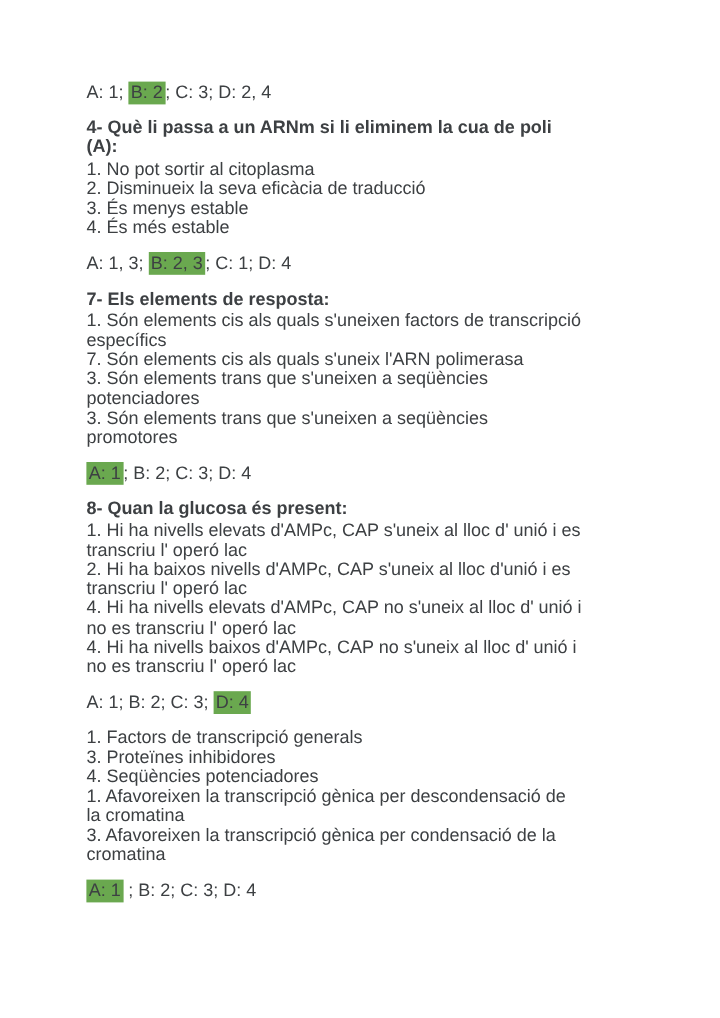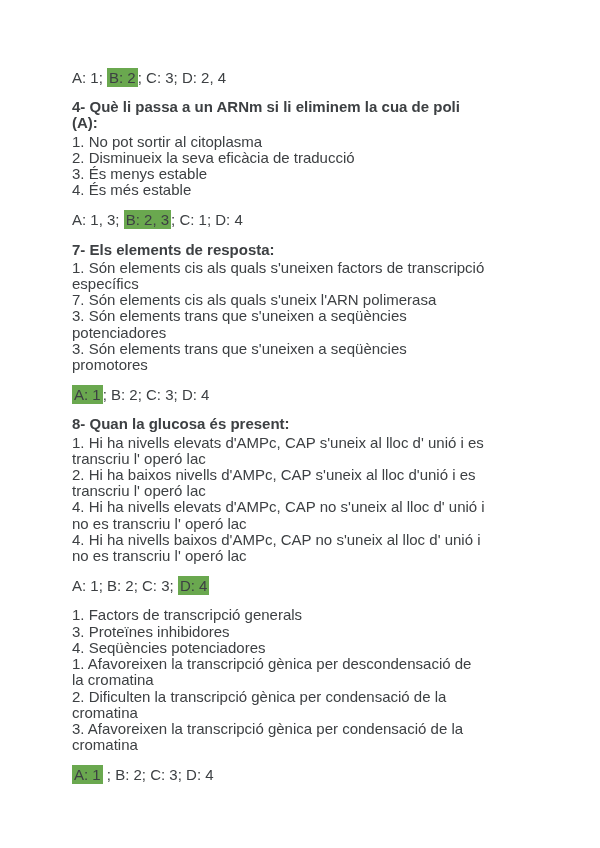--- a/index.html
+++ b/index.html
@@ -66,18 +66,17 @@
         <p class="option">4. Hi ha nivells baixos d'AMPc, CAP no s'uneix al lloc d' unió i no es transcriu l' operó lac</p>
         <p class="answer-line"><span class="">A: 1; B: 2; C: 3; </span><span class="hl">D: 4</span></p>
       </div>
       <div class="question-block">
         <p class="option">1. Factors de transcripció generals</p>
         <p class="option">3. Proteïnes inhibidores</p>
         <p class="option">4. Seqüències potenciadores</p>
       </div>
       <div class="question-block">
         <p class="option">1. Afavoreixen la transcripció gènica per descondensació de la cromatina</p>
-        <p class="option">2. Dificulten la transcripció gènica per condensació de la cromatina</p>
         <p class="option">3. Afavoreixen la transcripció gènica per condensació de la cromatina</p>
         <p class="answer-line"><span class="hl">A: 1</span><span class=""> ; B: 2; C: 3; D: 4</span></p>
       </div>
     </div>
 </div>
 
 </body></html>

